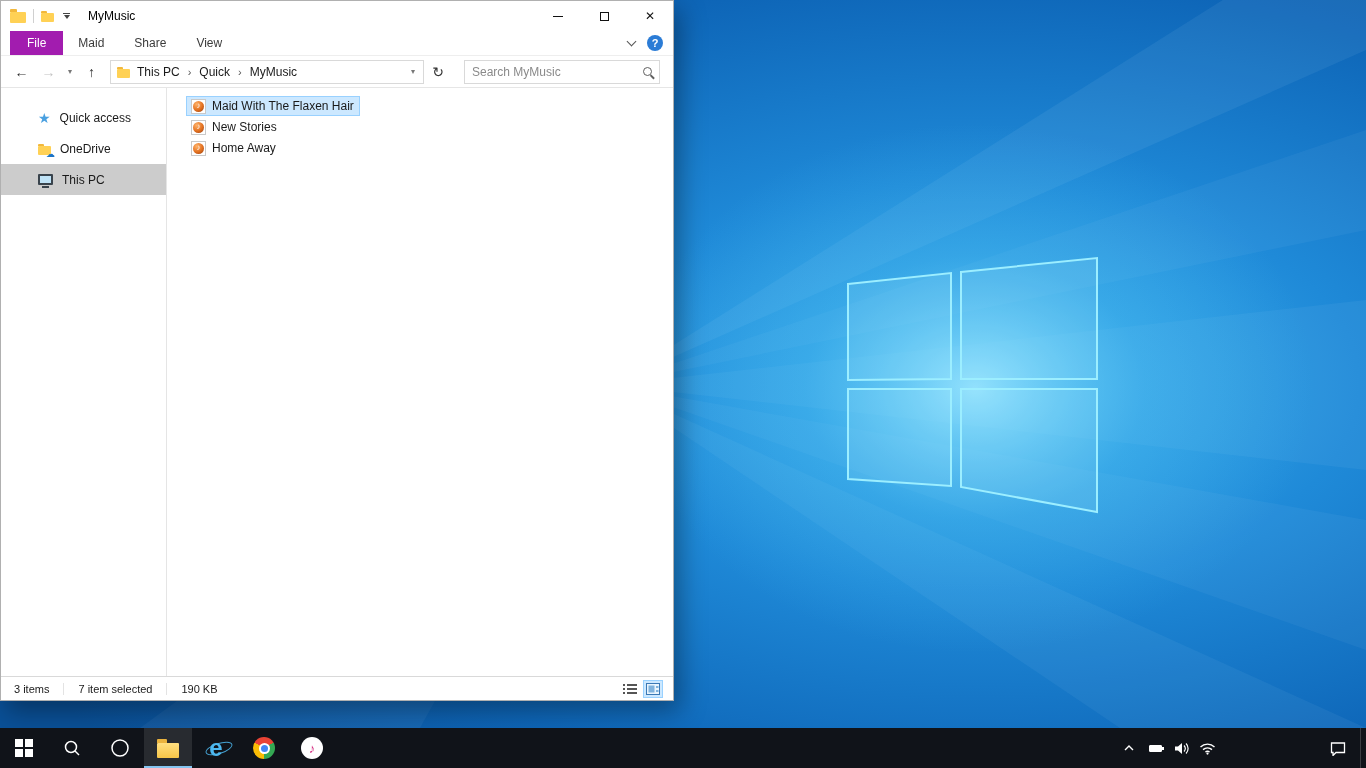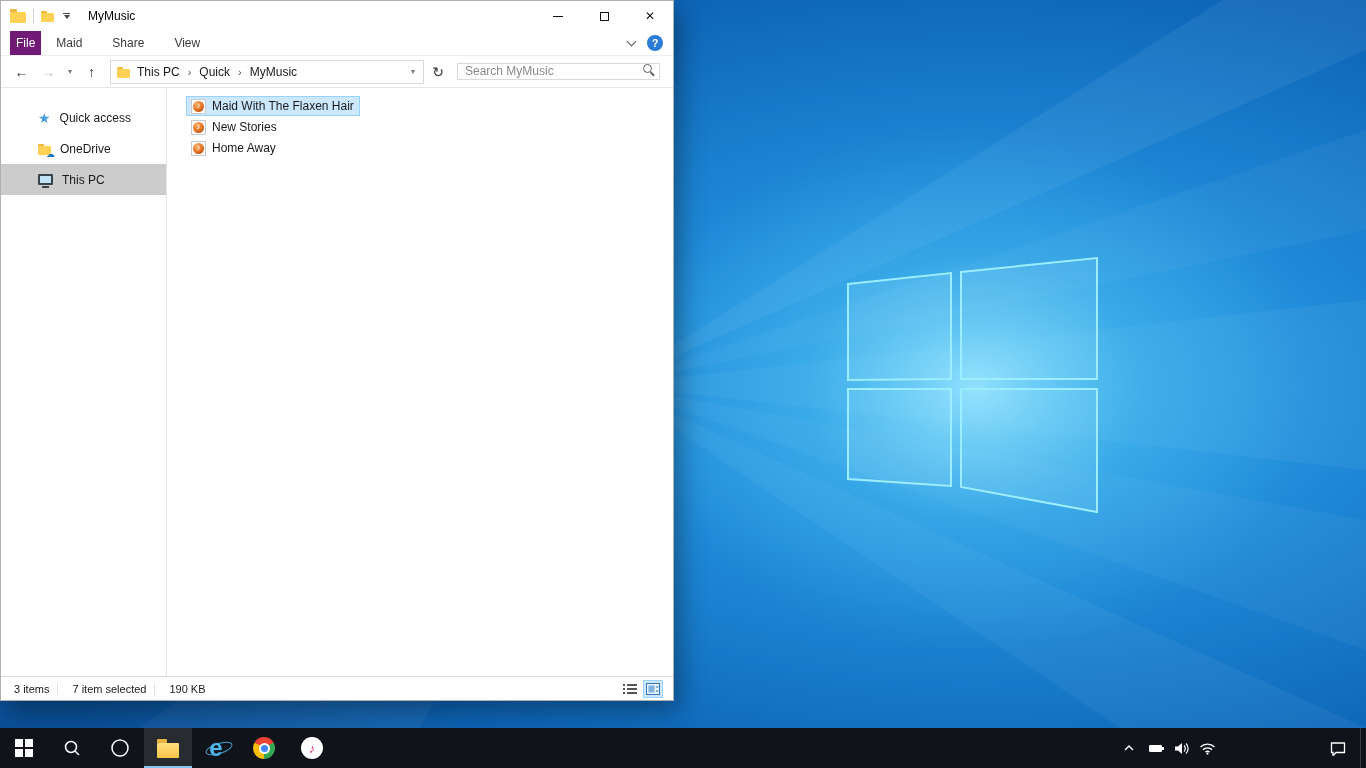--- a/index.html
+++ b/index.html
@@ -28,36 +28,36 @@
   .win-title { font-size:12px; color:#000; margin-left:16px; }
   .caption { margin-left:auto; display:flex; height:30px; }
   .cap-btn { width:46px; height:30px; display:flex; align-items:center; justify-content:center; color:#111; }
   .glyph-min { width:10px; height:1px; background:#111; }
   .glyph-max { width:9px; height:9px; border:1px solid #111; }
   .glyph-close { font-size:12px; line-height:1; }
 
   
   .ribbon { height:25px; display:flex; align-items:stretch; flex:0 0 auto; border-bottom:1px solid #eeeeee; }
   .rtab { font-size:12px; color:#3b3b3b; display:flex; align-items:center; padding:0 15px; }
-  .rtab.file { background:#701a75; color:#fff; margin-left:9px; padding:0 6px; }
+  .rtab.file { background:#a21caf; color:#fff; margin-left:9px; padding:0 17px; }
   .ribbon-right { margin-left:auto; display:flex; align-items:center; gap:12px; padding-right:10px; }
   .collapse-chev { width:7px; height:7px; border-right:1.5px solid #555; border-bottom:1.5px solid #555; transform:rotate(45deg); margin-top:-4px; }
   .help-btn { width:16px; height:16px; border-radius:50%; background:#2b7cd6; color:#fff; font-size:11px; font-weight:bold; display:flex; align-items:center; justify-content:center; }
 
   
   .addr-row { height:32px; display:flex; align-items:center; padding:0 13px 0 8px; border-bottom:1px solid #e6e6e6; flex:0 0 auto; gap:2px; }
   .nav-btn { width:25px; height:25px; display:flex; align-items:center; justify-content:center; font-size:14px; color:#2b2b2b; }
   .nav-btn.disabled { color:#c3c3c3; }
   .nav-btn.tiny { width:14px; font-size:8px; color:#777; }
   .addr-box { width:314px; height:24px; border:1px solid #d9d9d9; background:#fff; display:flex; align-items:center; font-size:12px; color:#1a1a1a; padding:0 4px 0 6px; margin-left:4px; }
   .crumb { padding:3px 7px; white-space:nowrap; }
   .crumb-sep { color:#555; font-size:11px; padding:0 1px; }
   .addr-drop { margin-left:auto; font-size:8px; color:#777; padding:0 4px; }
   .refresh-btn { width:24px; height:24px; display:flex; align-items:center; justify-content:center; font-size:14px; color:#333; }
-  .search-box { flex:1; height:17px; border:1px solid #d9d9d9; background:#fff; margin-left:5px; display:flex; align-items:flex-start; padding:0 7px; gap:6px; }
+  .search-box { flex:1; height:24px; border:1px solid #d9d9d9; background:#fff; margin-left:12px; display:flex; align-items:center; padding:0 7px; gap:6px; }
   .search-box input { flex:1; border:none; outline:none; font-size:12px; color:#333; font-family:inherit; background:transparent; }
   .search-box input::placeholder { color:#8a8a8a; }
   .mag { width:9px; height:9px; border:1.5px solid #5f5f5f; border-radius:50%; position:relative; flex:0 0 auto; }
   .mag::after { content:""; position:absolute; width:5px; height:1.5px; background:#5f5f5f; transform:rotate(45deg); right:-4px; bottom:-2px; }
 
   
   .win-body { flex:1; display:flex; min-height:0; }
   .sidebar { width:166px; border-right:1px solid #e5e5e5; padding-top:14px; flex:0 0 auto; }
   .side-item { height:31px; display:flex; align-items:center; gap:9px; padding-left:37px; font-size:12px; color:#1a1a1a; }
   .side-item.selected { background:#cccccc; }
@@ -70,21 +70,21 @@
   .net-globe { position:absolute; right:-3px; bottom:-4px; width:8px; height:8px; border-radius:50%; background:radial-gradient(circle at 35% 35%, #5db8f0, #1565b4); border:1px solid #0d4c8c; }
 
   .filelist { flex:1; padding:8px 0 0 19px; }
   .file-row { display:flex; width:max-content; align-items:center; height:20px; padding:0 5px 0 4px; margin-bottom:1px; font-size:12px; color:#1a1a1a; gap:6px; border:1px solid transparent; }
   .file-row.selected { background:#cce8ff; border-color:#99d1ff; }
   .music-ic { width:15px; height:15px; background:#fff; border:1px solid #c9c9c9; display:flex; align-items:center; justify-content:center; flex:0 0 auto; }
   .music-ic .disc { width:11px; height:11px; border-radius:50%; background:radial-gradient(circle at 35% 30%, #ffb36b, #e2701f 55%, #8f3a10); display:flex; align-items:center; justify-content:center; color:#fff; font-size:8px; line-height:1; }
 
   
   .statusbar { height:24px; border-top:1px solid #d9d9d9; display:flex; align-items:center; font-size:11px; color:#1a1a1a; padding:0 10px 0 13px; flex:0 0 auto; }
-  .status-seg { padding-right:8px; margin-right:14px; border-right:1px solid #e3e3e3; }
+  .status-seg { padding-right:14px; margin-right:14px; border-right:1px solid #e3e3e3; }
   .status-seg.last { border-right:none; }
   .status-views { margin-left:auto; display:flex; gap:3px; }
   .view-btn { width:20px; height:18px; display:flex; align-items:center; justify-content:center; border:1px solid transparent; }
   .view-btn.selected { background:#cce8ff; border-color:#99d1ff; }
 
   
   .taskbar { position:absolute; left:0; bottom:0; width:1366px; height:40px; background:#101319; display:flex; align-items:stretch; z-index:50; }
   .tb-btn { width:48px; display:flex; align-items:center; justify-content:center; position:relative; }
   .tb-btn.active { background:rgba(255,255,255,.10); box-shadow:inset 0 -2px 0 #85c5f0; }
   .start-grid { display:grid; grid-template-columns:8px 8px; grid-template-rows:8px 8px; gap:1.5px; }

